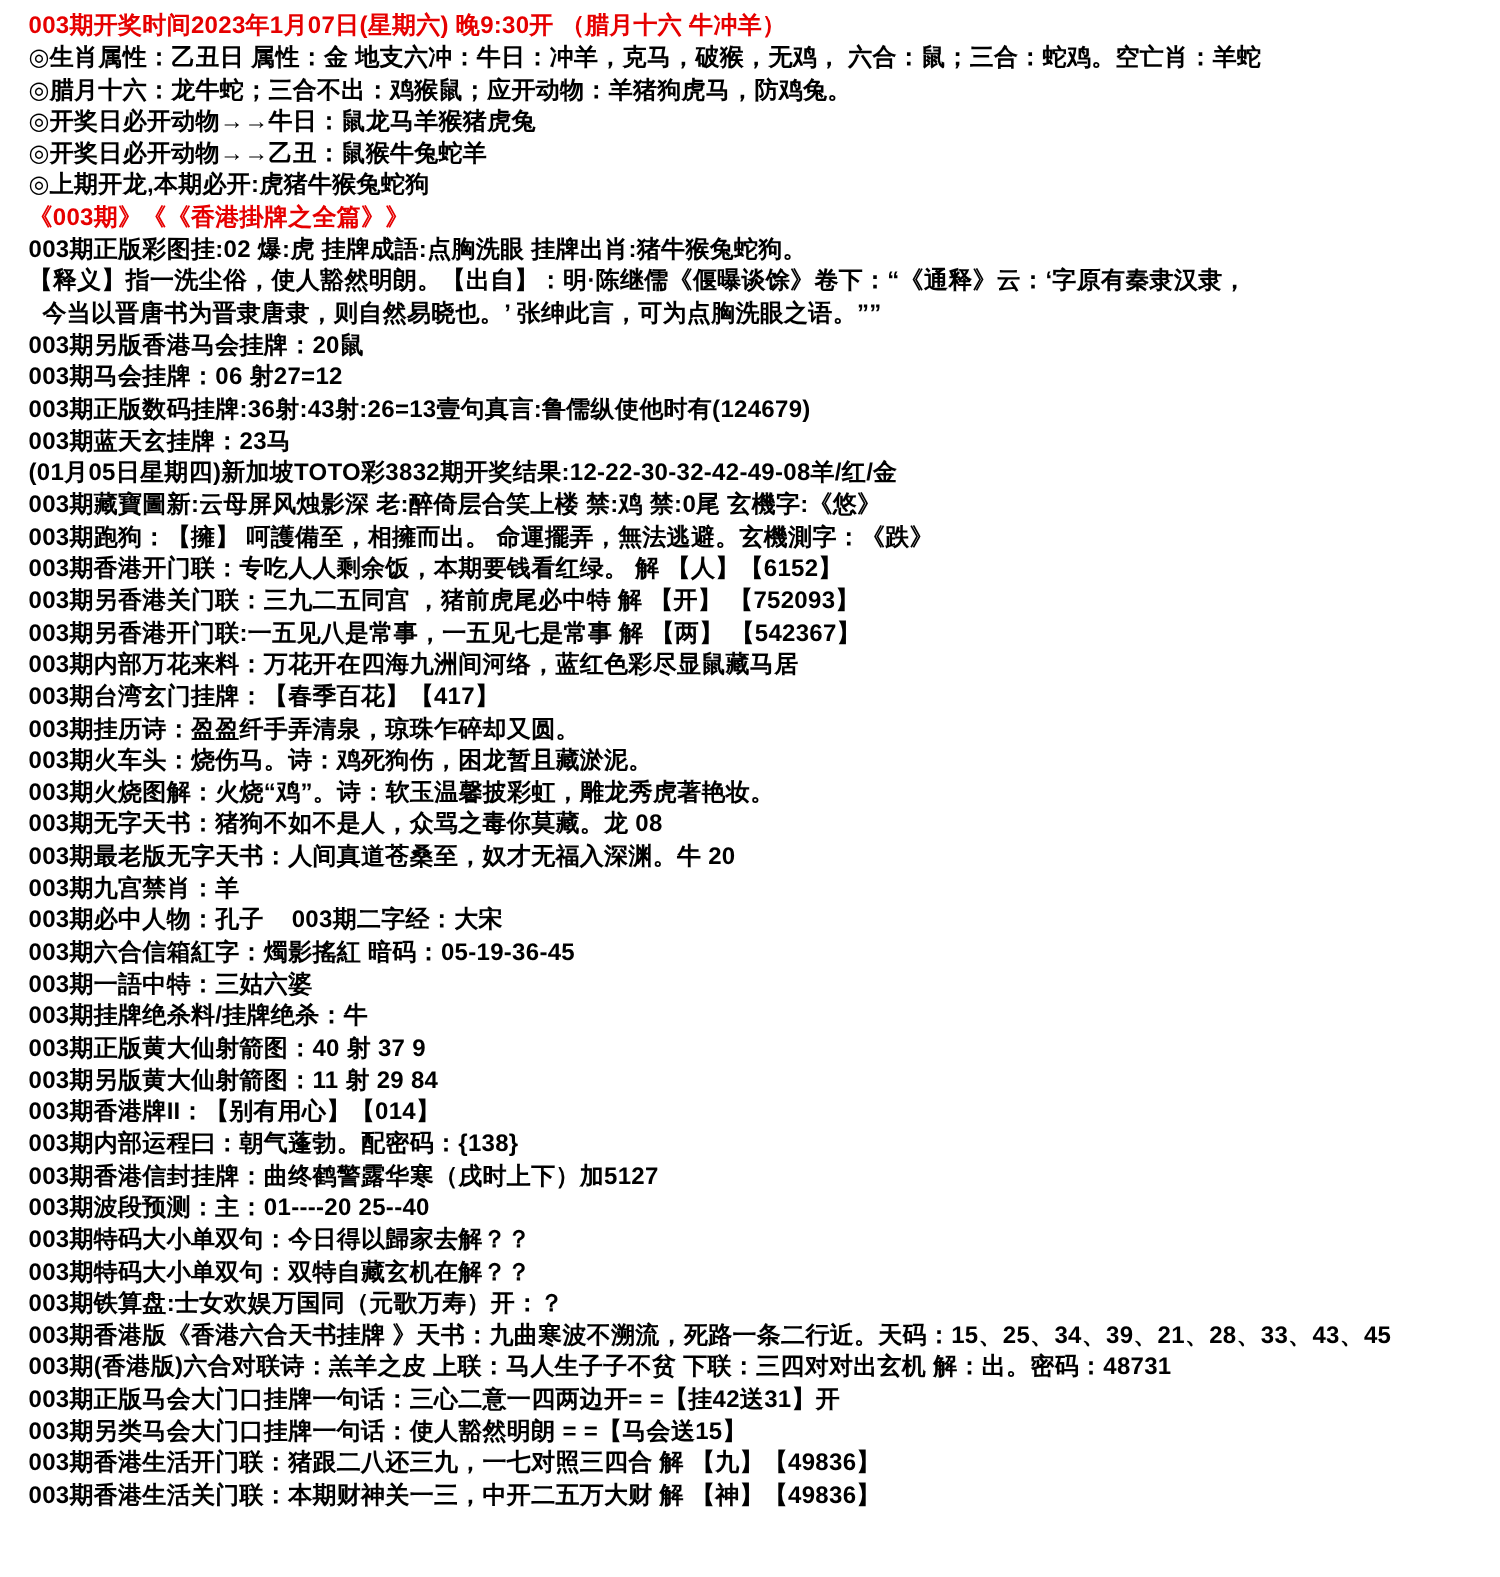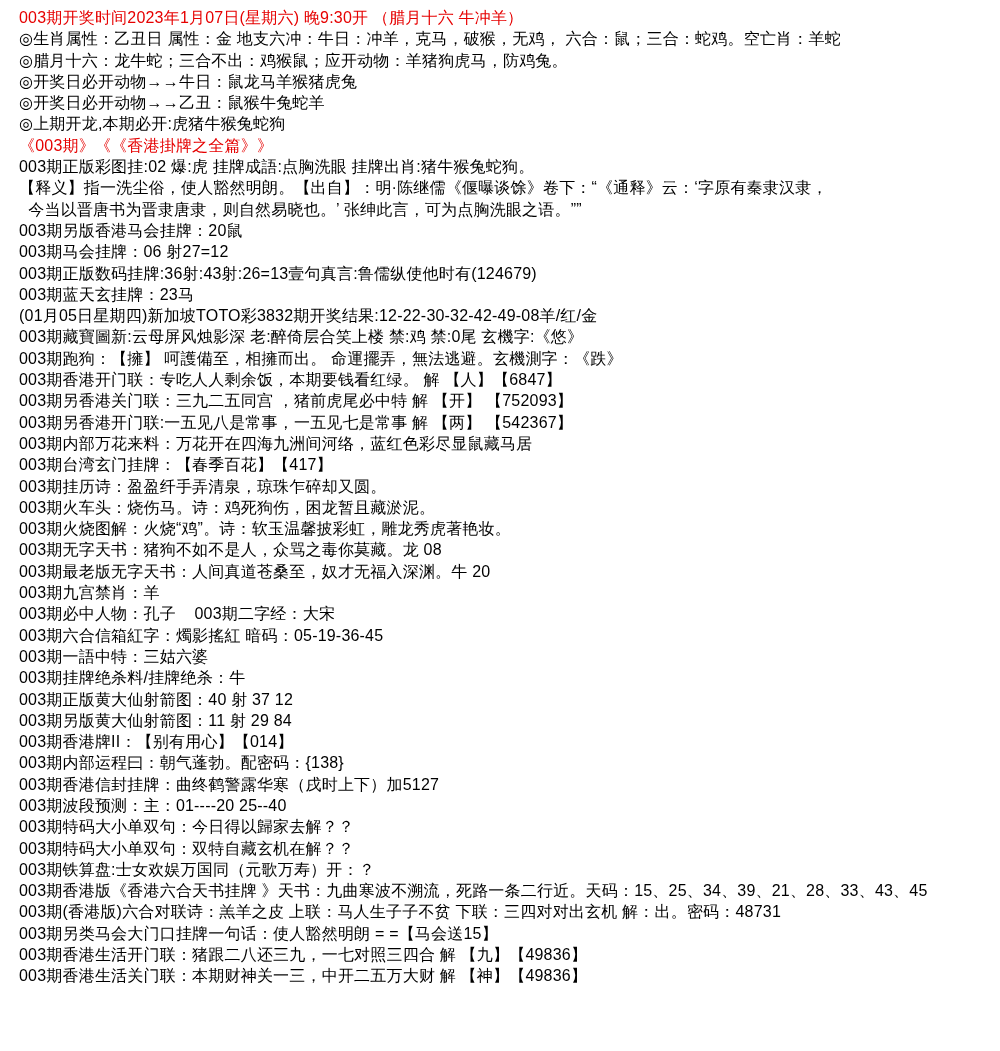--- a/index.html
+++ b/index.html
@@ -9,21 +9,21 @@
     width: 1000px;
     height: 1051px;
     overflow: hidden;
   }
   #page {
     box-sizing: border-box;
     width: 1000px;
     height: 1051px;
     padding: 7px 0 0 19px;
     font-family: "Liberation Sans", "DejaVu Sans", sans-serif;
-    font-weight: 400;
+    font-weight: 700;
     font-size: 16px;
     color: #000000;
   }
   .line {
     height: 21.3px;
     line-height: 21.3px;
     white-space: pre;
     letter-spacing: 0.2px;
   }
   .line.red {
@@ -44,42 +44,43 @@
     <div class="line">003期正版彩图挂:02 爆:虎 挂牌成語:点胸洗眼 挂牌出肖:猪牛猴兔蛇狗。</div>
     <div class="line">【释义】指一洗尘俗，使人豁然明朗。【出自】：明·陈继儒《偃曝谈馀》卷下：“《通释》云：‘字原有秦隶汉隶，</div>
     <div class="line">  今当以晋唐书为晋隶唐隶，则自然易晓也。’ 张绅此言，可为点胸洗眼之语。””</div>
     <div class="line">003期另版香港马会挂牌：20鼠</div>
     <div class="line">003期马会挂牌：06 射27=12</div>
     <div class="line">003期正版数码挂牌:36射:43射:26=13壹句真言:鲁儒纵使他时有(124679)</div>
     <div class="line">003期蓝天玄挂牌：23马</div>
     <div class="line">(01月05日星期四)新加坡TOTO彩3832期开奖结果:12-22-30-32-42-49-08羊/红/金</div>
     <div class="line">003期藏寶圖新:云母屏风烛影深 老:醉倚层合笑上楼 禁:鸡 禁:0尾 玄機字:《悠》</div>
     <div class="line">003期跑狗：【擁】 呵護備至，相擁而出。 命運擺弄，無法逃避。玄機測字：《跌》</div>
-    <div class="line">003期香港开门联：专吃人人剩余饭，本期要钱看红绿。 解 【人】【6847】</div>
+    <div class="line">003期香港开门联：专吃人人剩余饭，本期要钱看红绿。 解 【人】【6152】</div>
     <div class="line">003期另香港关门联：三九二五同宫 ，猪前虎尾必中特 解 【开】 【752093】</div>
     <div class="line">003期另香港开门联:一五见八是常事，一五见七是常事 解 【两】 【542367】</div>
     <div class="line">003期内部万花来料：万花开在四海九洲间河络，蓝红色彩尽显鼠藏马居</div>
     <div class="line">003期台湾玄门挂牌：【春季百花】【417】</div>
     <div class="line">003期挂历诗：盈盈纤手弄清泉，琼珠乍碎却又圆。</div>
     <div class="line">003期火车头：烧伤马。诗：鸡死狗伤，困龙暂且藏淤泥。</div>
     <div class="line">003期火烧图解：火烧“鸡”。诗：软玉温馨披彩虹，雕龙秀虎著艳妆。</div>
     <div class="line">003期无字天书：猪狗不如不是人，众骂之毒你莫藏。龙 08</div>
     <div class="line">003期最老版无字天书：人间真道苍桑至，奴才无福入深渊。牛 20</div>
     <div class="line">003期九宫禁肖：羊</div>
     <div class="line">003期必中人物：孔子    003期二字经：大宋</div>
     <div class="line">003期六合信箱紅字：燭影搖紅 暗码：05-19-36-45</div>
     <div class="line">003期一語中特：三姑六婆</div>
     <div class="line">003期挂牌绝杀料/挂牌绝杀：牛</div>
-    <div class="line">003期正版黄大仙射箭图：40 射 37 12</div>
+    <div class="line">003期正版黄大仙射箭图：40 射 37 9</div>
     <div class="line">003期另版黄大仙射箭图：11 射 29 84</div>
     <div class="line">003期香港牌II：【别有用心】【014】</div>
     <div class="line">003期内部运程曰：朝气蓬勃。配密码：{138}</div>
     <div class="line">003期香港信封挂牌：曲终鹤警露华寒（戌时上下）加5127</div>
     <div class="line">003期波段预测：主：01----20 25--40</div>
     <div class="line">003期特码大小单双句：今日得以歸家去解？？</div>
     <div class="line">003期特码大小单双句：双特自藏玄机在解？？</div>
     <div class="line">003期铁算盘:士女欢娱万国同（元歌万寿）开：？</div>
     <div class="line">003期香港版《香港六合天书挂牌 》天书：九曲寒波不溯流，死路一条二行近。天码：15、25、34、39、21、28、33、43、45</div>
     <div class="line">003期(香港版)六合对联诗：羔羊之皮 上联：马人生子子不贫 下联：三四对对出玄机 解：出。密码：48731</div>
+    <div class="line">003期正版马会大门口挂牌一句话：三心二意一四两边开= =【挂42送31】开</div>
     <div class="line">003期另类马会大门口挂牌一句话：使人豁然明朗 = =【马会送15】</div>
     <div class="line">003期香港生活开门联：猪跟二八还三九，一七对照三四合 解 【九】【49836】</div>
     <div class="line">003期香港生活关门联：本期财神关一三，中开二五万大财 解 【神】【49836】</div>
   </div>
 
 </body></html>

